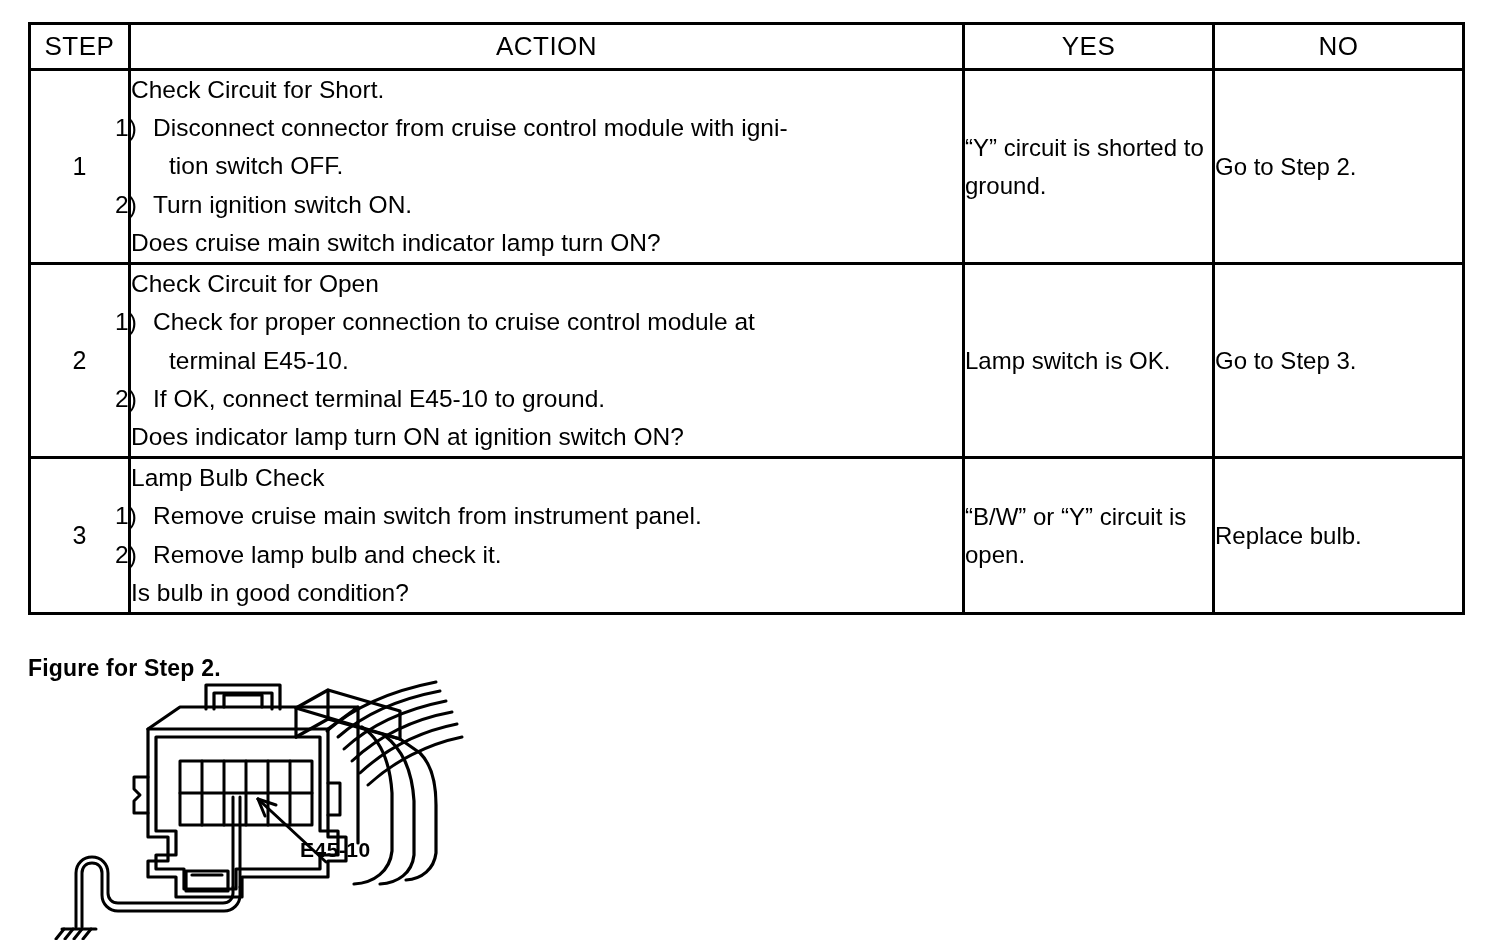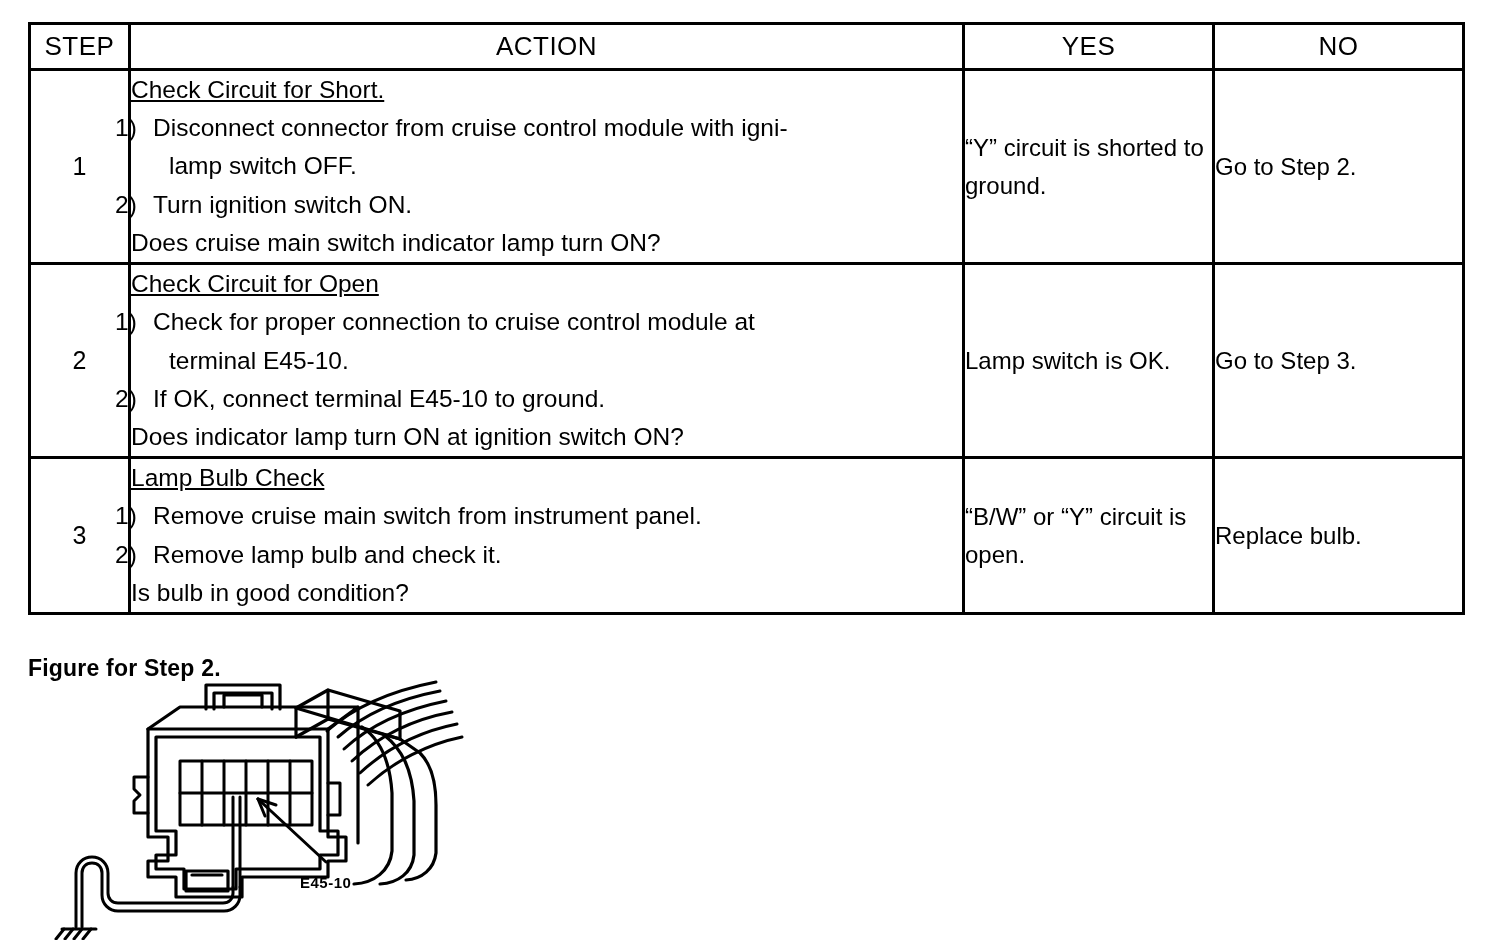--- a/index.html
+++ b/index.html
@@ -56,21 +56,20 @@
   .yn-cell {
     padding: 8px 0 8px 20px;
     font-size: 24px;
     line-height: 1.55;
   }
 
   .act-title {
     font-size: 24.5px;
     line-height: 1.56;
     white-space: nowrap;
-    text-decoration: underline;
   }
   .act-item {
     font-size: 24.5px;
     line-height: 1.56;
     padding-left: 22px;
     text-indent: -38px;
     white-space: nowrap;
   }
   .act-item .marker { display: inline-block; width: 38px; text-indent: 0; }
   .act-question {
@@ -103,24 +102,23 @@
   }
   #figure-svg {
     position: absolute;
     left: 0;
     top: 10px;
   }
   .terminal-label {
     position: absolute;
     left: 300px;
     top: 838px;
-    font-size: 15px;
+    font-size: 21px;
     font-weight: bold;
     letter-spacing: 0.5px;
-    margin-top: 36px;
   }
 </style>
 </head>
 <body>
 
 <table id="diag-table">
   <colgroup>
     <col class="col-step">
       <col class="col-action">
       <col class="col-yes">
@@ -134,21 +132,21 @@
       <th class="hdr">NO</th>
     </tr>
   </thead>
   <tbody>
 
     <tr>
       <td class="step-num">1</td>
       <td class="action-cell">
         <div class="act-title">Check Circuit for Short.</div>
         <div class="act-item"><span class="marker">1)</span><span>Disconnect connector from cruise control module with igni-</span></div>
-        <div class="act-cont">lamp switch OFF.</div>
+        <div class="act-cont">tion switch OFF.</div>
         <div class="act-item"><span class="marker">2)</span><span>Turn ignition switch ON.</span></div>
         <div class="act-question">Does cruise main switch indicator lamp turn ON?</div>
       </td>
       <td class="yn-cell">“Y” circuit is shorted to ground.</td>
       <td class="yn-cell">Go to Step 2.</td>
     </tr>
 
     <tr>
       <td class="step-num">2</td>
       <td class="action-cell">

